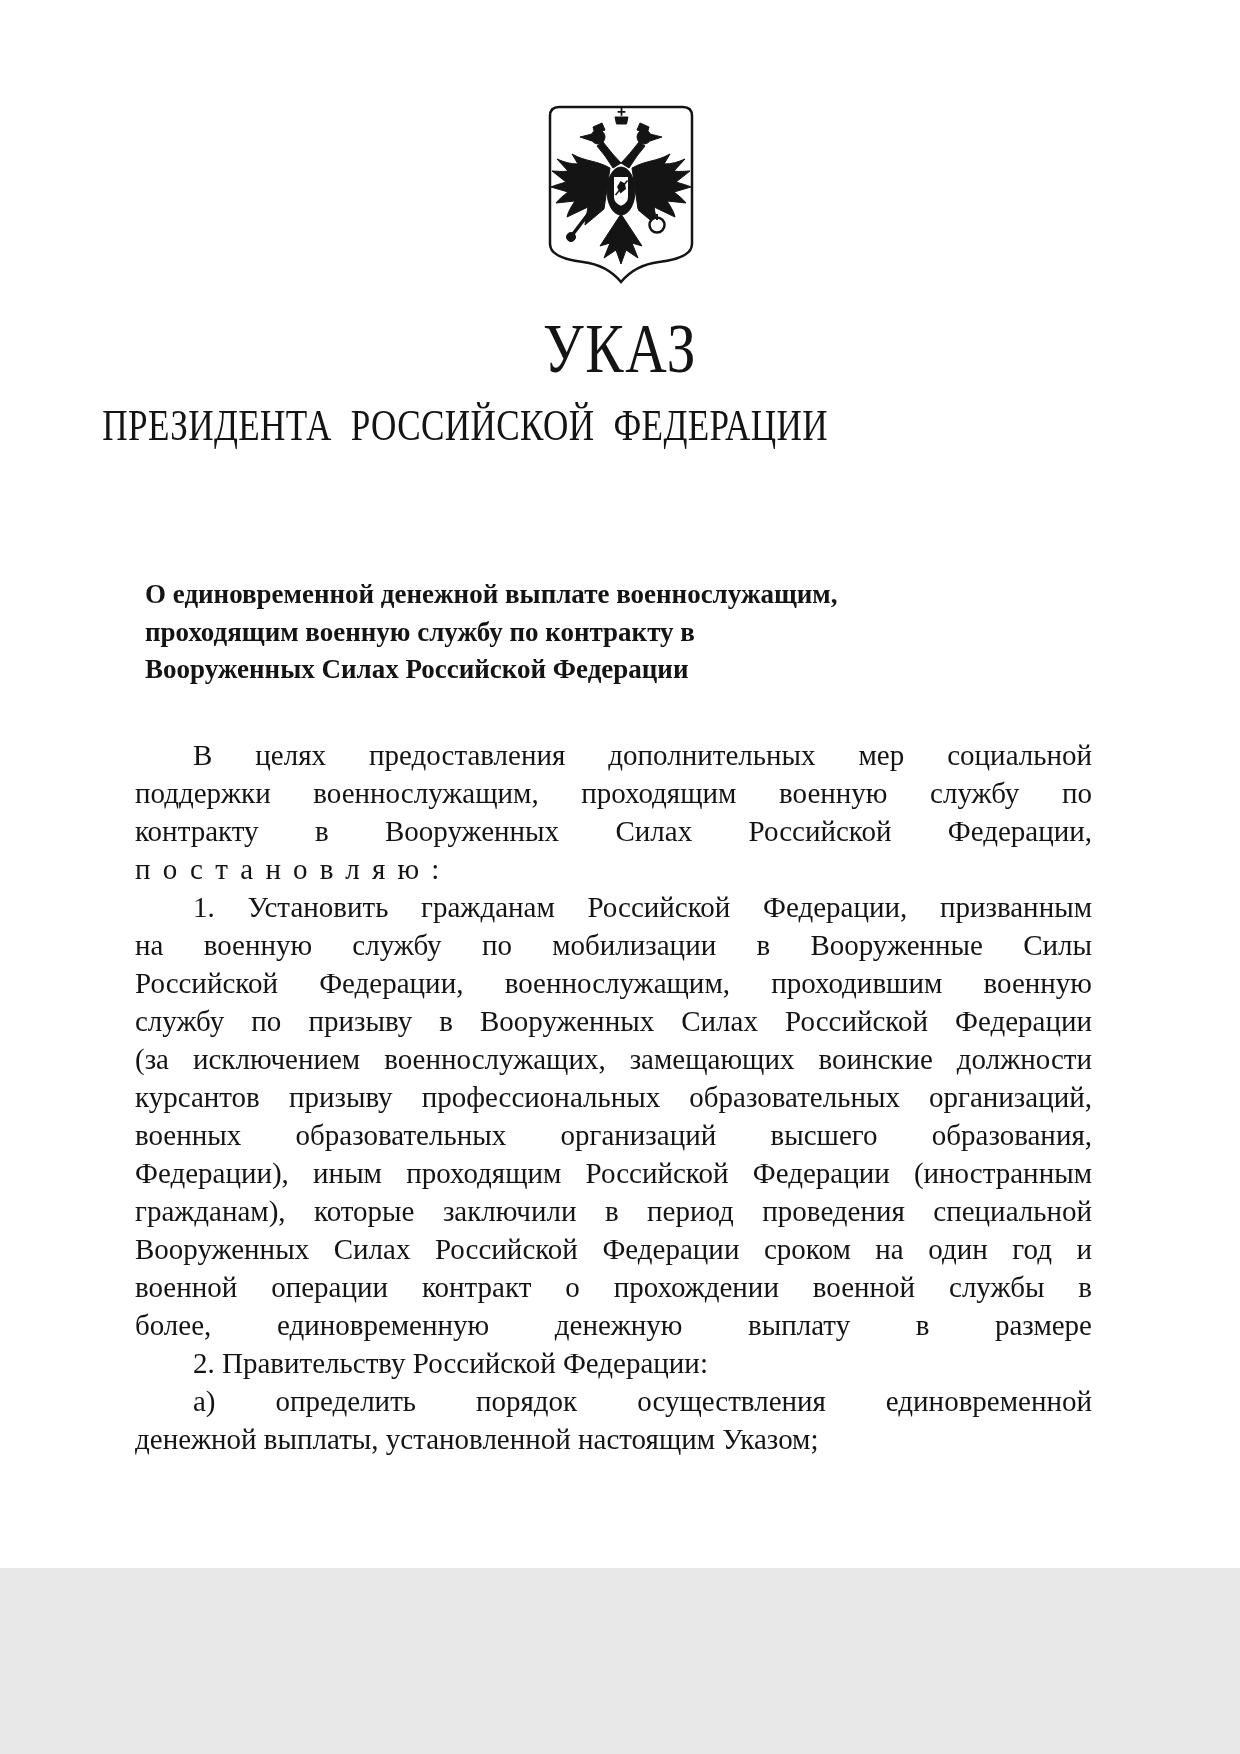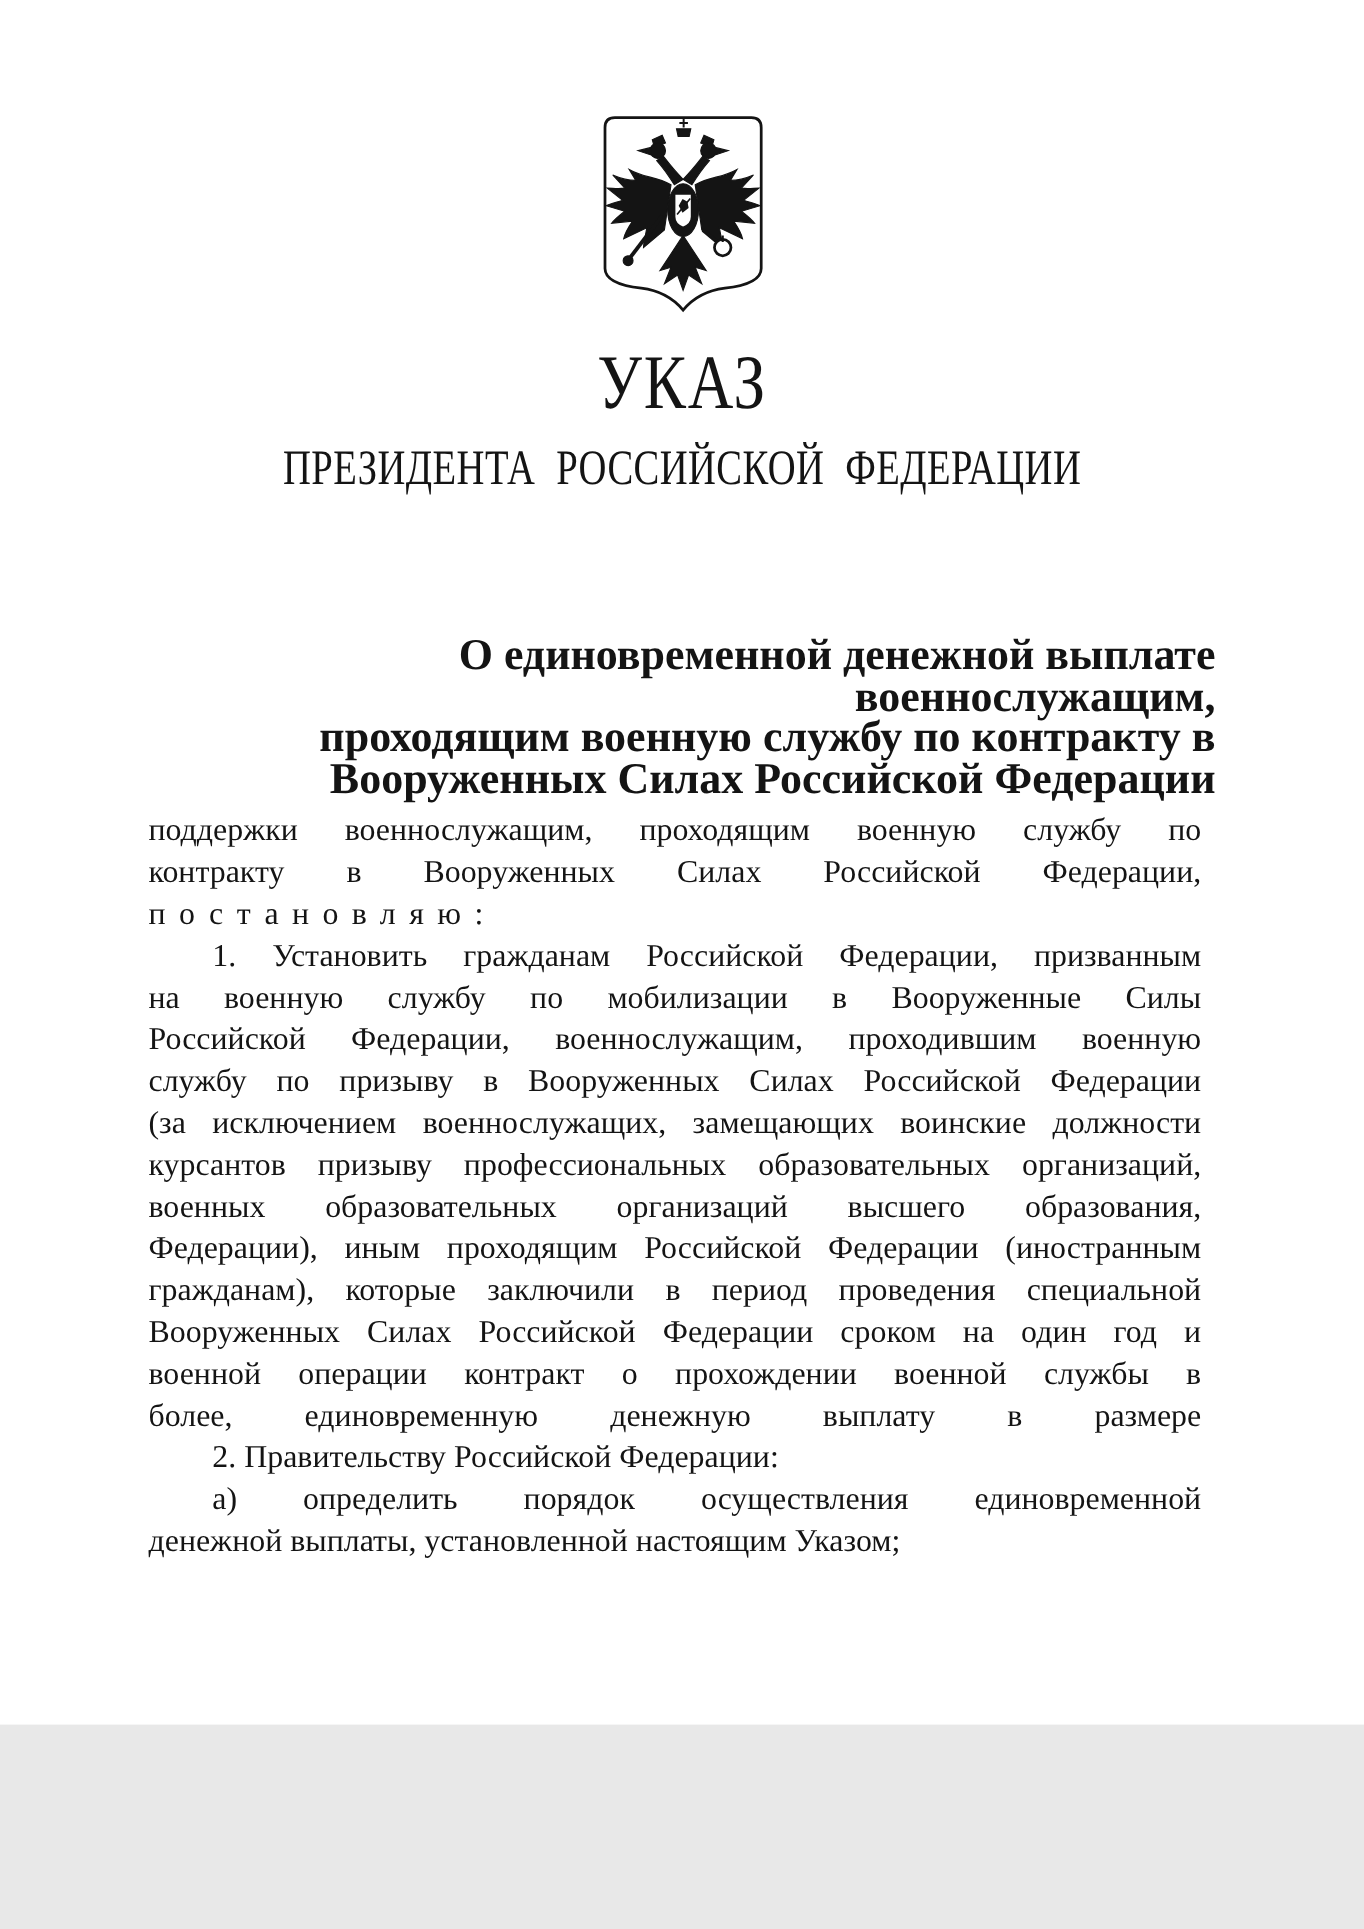--- a/index.html
+++ b/index.html
@@ -13,26 +13,26 @@
     margin:0 auto;
   }
   .coat{position:absolute;left:542px;top:104px;width:158px;height:186px;}
   .title{
     position:absolute;left:0;top:314px;width:1240px;
     text-align:center;font-size:70px;line-height:70px;font-weight:400;
   }
   .title .cond{display:inline-block;transform:scaleX(0.82);transform-origin:center;letter-spacing:2px;white-space:nowrap;}
   .subtitle{
     position:absolute;left:0;top:403px;width:1240px;
-    text-align:center;font-size:45px;line-height:45px;
+    text-align:left;font-size:45px;line-height:45px;
   }
   .subtitle .cond{display:inline-block;transform:scaleX(0.78);transform-origin:center;word-spacing:0.28em;letter-spacing:0.5px;white-space:nowrap;}
   .heading{
-    position:absolute;left:135px;top:576px;width:970px;
-    text-align:right;font-weight:bold;font-size:40px;line-height:37.5px;
+    position:absolute;left:145px;top:576px;width:970px;
+    text-align:left;font-weight:bold;font-size:27px;line-height:37.5px;
   }
   .bodytext{
     position:absolute;left:135px;top:736px;width:957px;
     font-size:29px;line-height:38px;
   }
   .bline{height:38px;white-space:nowrap;}
   .bline.j{white-space:normal;text-align:justify;text-align-last:justify;}
   .bline.ind{text-indent:58px;}
   .bline.sp{letter-spacing:0.42em;}
   .bc{position:absolute;left:520px;top:1588px;width:170px;height:122px;}
@@ -85,20 +85,21 @@
     <span class="cond">ПРЕЗИДЕНТА  РОССИЙСКОЙ  ФЕДЕРАЦИИ</span>
   </div>
 
   <div class="heading">
     <div>О единовременной денежной выплате военнослужащим,</div>
     <div>проходящим военную службу по контракту в</div>
     <div>Вооруженных Силах Российской Федерации</div>
   </div>
 
   <div class="bodytext" id="body-lines">
+      <div class="bline ind j">В целях предоставления дополнительных мер социальной</div>
       <div class="bline j">поддержки военнослужащим, проходящим военную службу по</div>
       <div class="bline j">контракту в Вооруженных Силах Российской Федерации,</div>
       <div class="bline sp">постановляю:</div>
       <div class="bline ind j">1. Установить гражданам Российской Федерации, призванным</div>
       <div class="bline j">на военную службу по мобилизации в Вооруженные Силы</div>
       <div class="bline j">Российской Федерации, военнослужащим, проходившим военную</div>
       <div class="bline j">службу по призыву в Вооруженных Силах Российской Федерации</div>
       <div class="bline j">(за исключением военнослужащих, замещающих воинские должности</div>
       <div class="bline j">курсантов призыву профессиональных образовательных организаций,</div>
       <div class="bline j">военных образовательных организаций высшего образования,</div>

